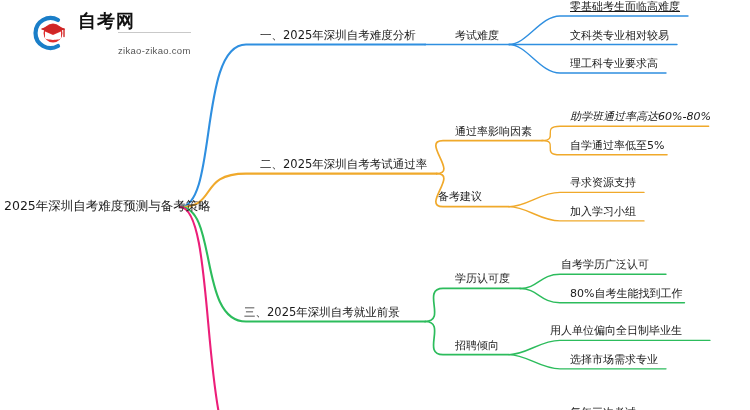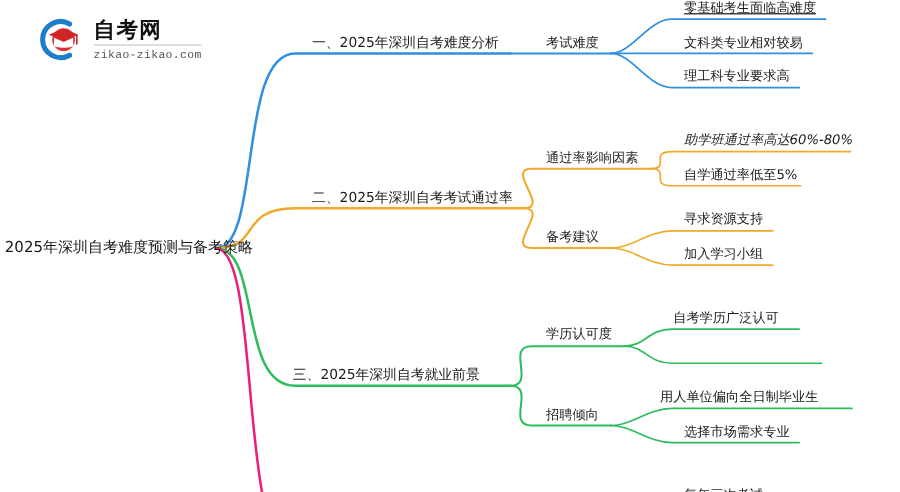--- a/index.html
+++ b/index.html
@@ -44,23 +44,24 @@
     letter-spacing: 1px;
     line-height: 20px;
     font-family: "DejaVu Sans", sans-serif;
   }
   #logo-sub {
     font-size: 9.5px;
     color: #555555;
     letter-spacing: 0.3px;
     line-height: 13px;
     border-top: 1px solid #c9c9c9;
-    padding-top: 1px;
+    padding-top: 11px;
     margin-top: 1px;
-    font-family: Liberation Mono, monospace;
+    font-family: Liberation Sans, sans-serif;
+    margin-left: 40px;
   }
 
   
   #map {
     position: absolute;
     left: 0;
     top: 0;
     width: 750px;
     height: 410px;
   }
@@ -141,23 +142,24 @@
 <div class="node root" style="left: 4px; top: 200px;">2025年深圳自考难度预测与备考策略</div>
     <div class="node branch" style="left: 260px; top: 29.5px;">一、2025年深圳自考难度分析</div>
     <div class="node sub" style="left: 455px; top: 29.5px;">考试难度</div>
     <div class="node leaf" style="left: 570px; top: 1px; text-decoration: underline;">零基础考生面临高难度</div>
     <div class="node leaf" style="left: 570px; top: 29.5px;">文科类专业相对较易</div>
     <div class="node leaf" style="left: 570px; top: 58px;">理工科专业要求高</div>
     <div class="node branch" style="left: 260px; top: 158.605px;">二、2025年深圳自考考试通过率</div>
     <div class="node sub" style="left: 455px; top: 125.545px;">通过率影响因素</div>
     <div class="node leaf" style="left: 570px; top: 111.295px; font-style: italic;">助学班通过率高达60%-80%</div>
     <div class="node leaf" style="left: 570px; top: 139.795px;">自学通过率低至5%</div>
-    <div class="node sub" style="left: 455px; top: 191.665px;">备考建议</div>
+    <div class="node sub" style="left: 438px; top: 191.665px; font-family: Liberation Mono, monospace;">备考建议</div>
     <div class="node leaf" style="left: 570px; top: 177.415px;">寻求资源支持</div>
     <div class="node leaf" style="left: 570px; top: 205.915px;">加入学习小组</div>
     <div class="node branch" style="left: 244px; top: 306.52px;">三、2025年深圳自考就业前景</div>
     <div class="node sub" style="left: 455px; top: 273.46px;">学历认可度</div>
     <div class="node leaf" style="left: 561px; top: 259.21px;">自考学历广泛认可</div>
+    <div class="node leaf" style="left: 570px; top: 287.71px;">80%自考生能找到工作</div>
     <div class="node sub" style="left: 455px; top: 339.58px;">招聘倾向</div>
     <div class="node leaf" style="left: 550px; top: 325.33px;">用人单位偏向全日制毕业生</div>
     <div class="node leaf" style="left: 570px; top: 353.83px;">选择市场需求专业</div>
     <div class="node leaf" style="left: 570px; top: 407.125px;">每年三次考试</div>
   </div>
 
 </body></html>

